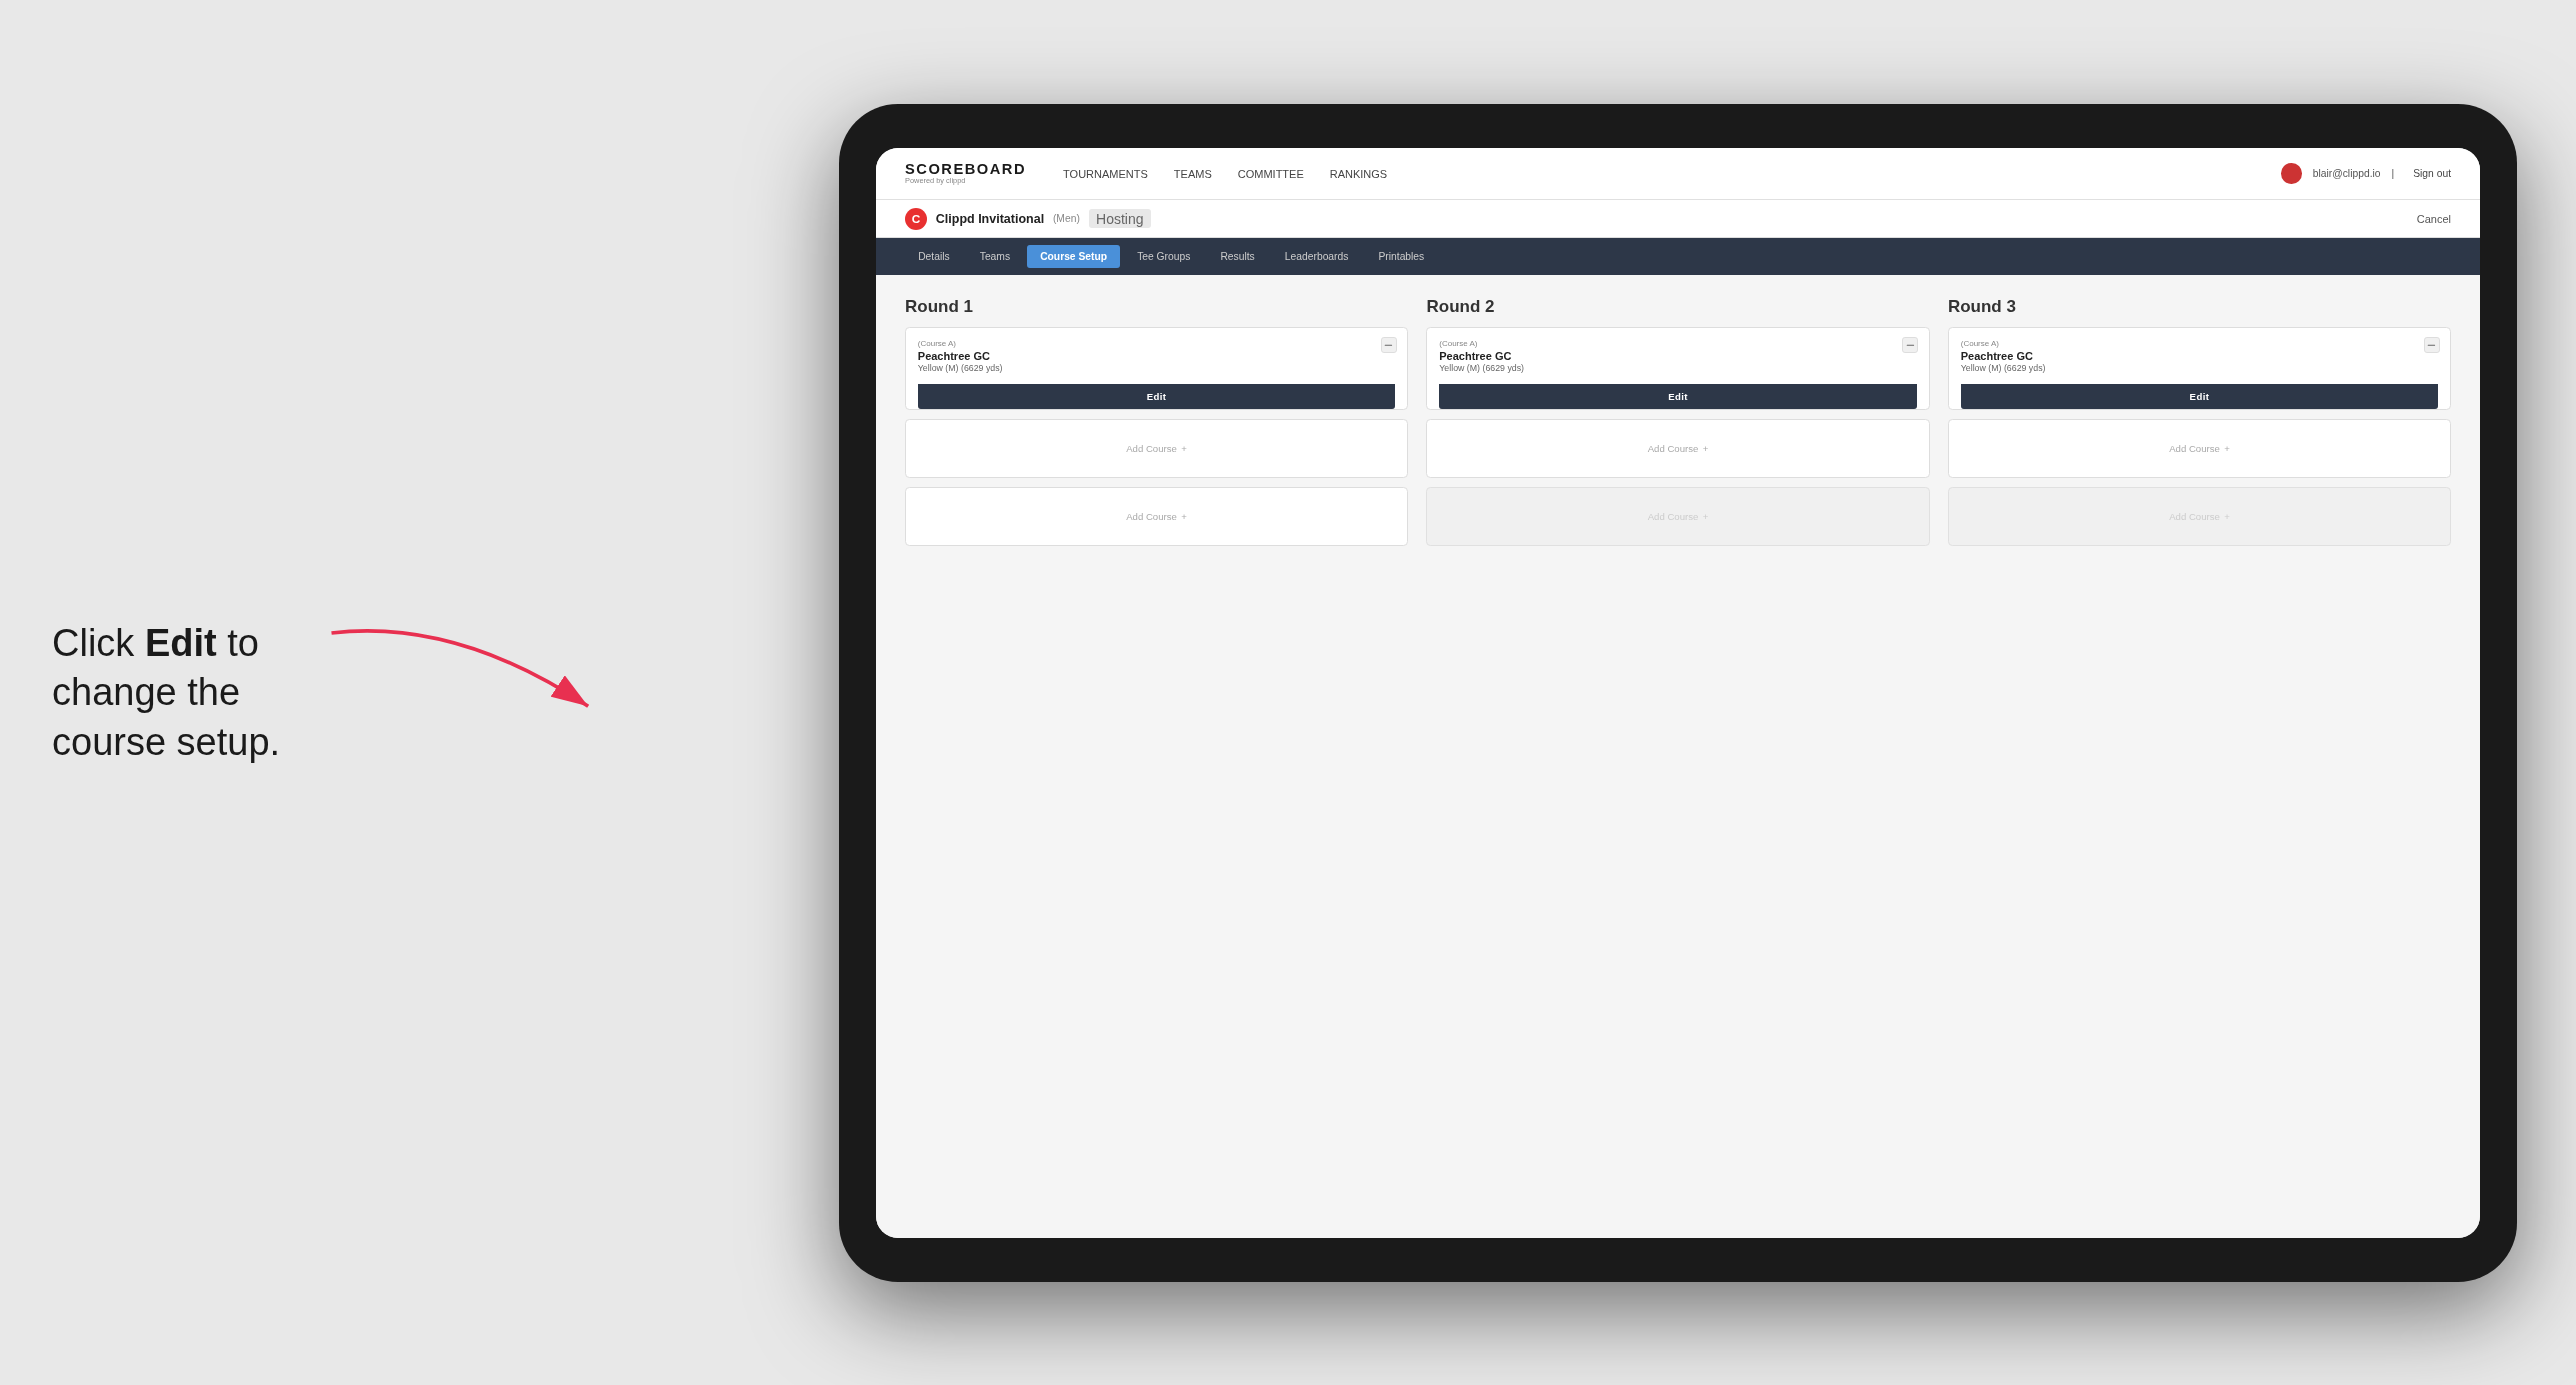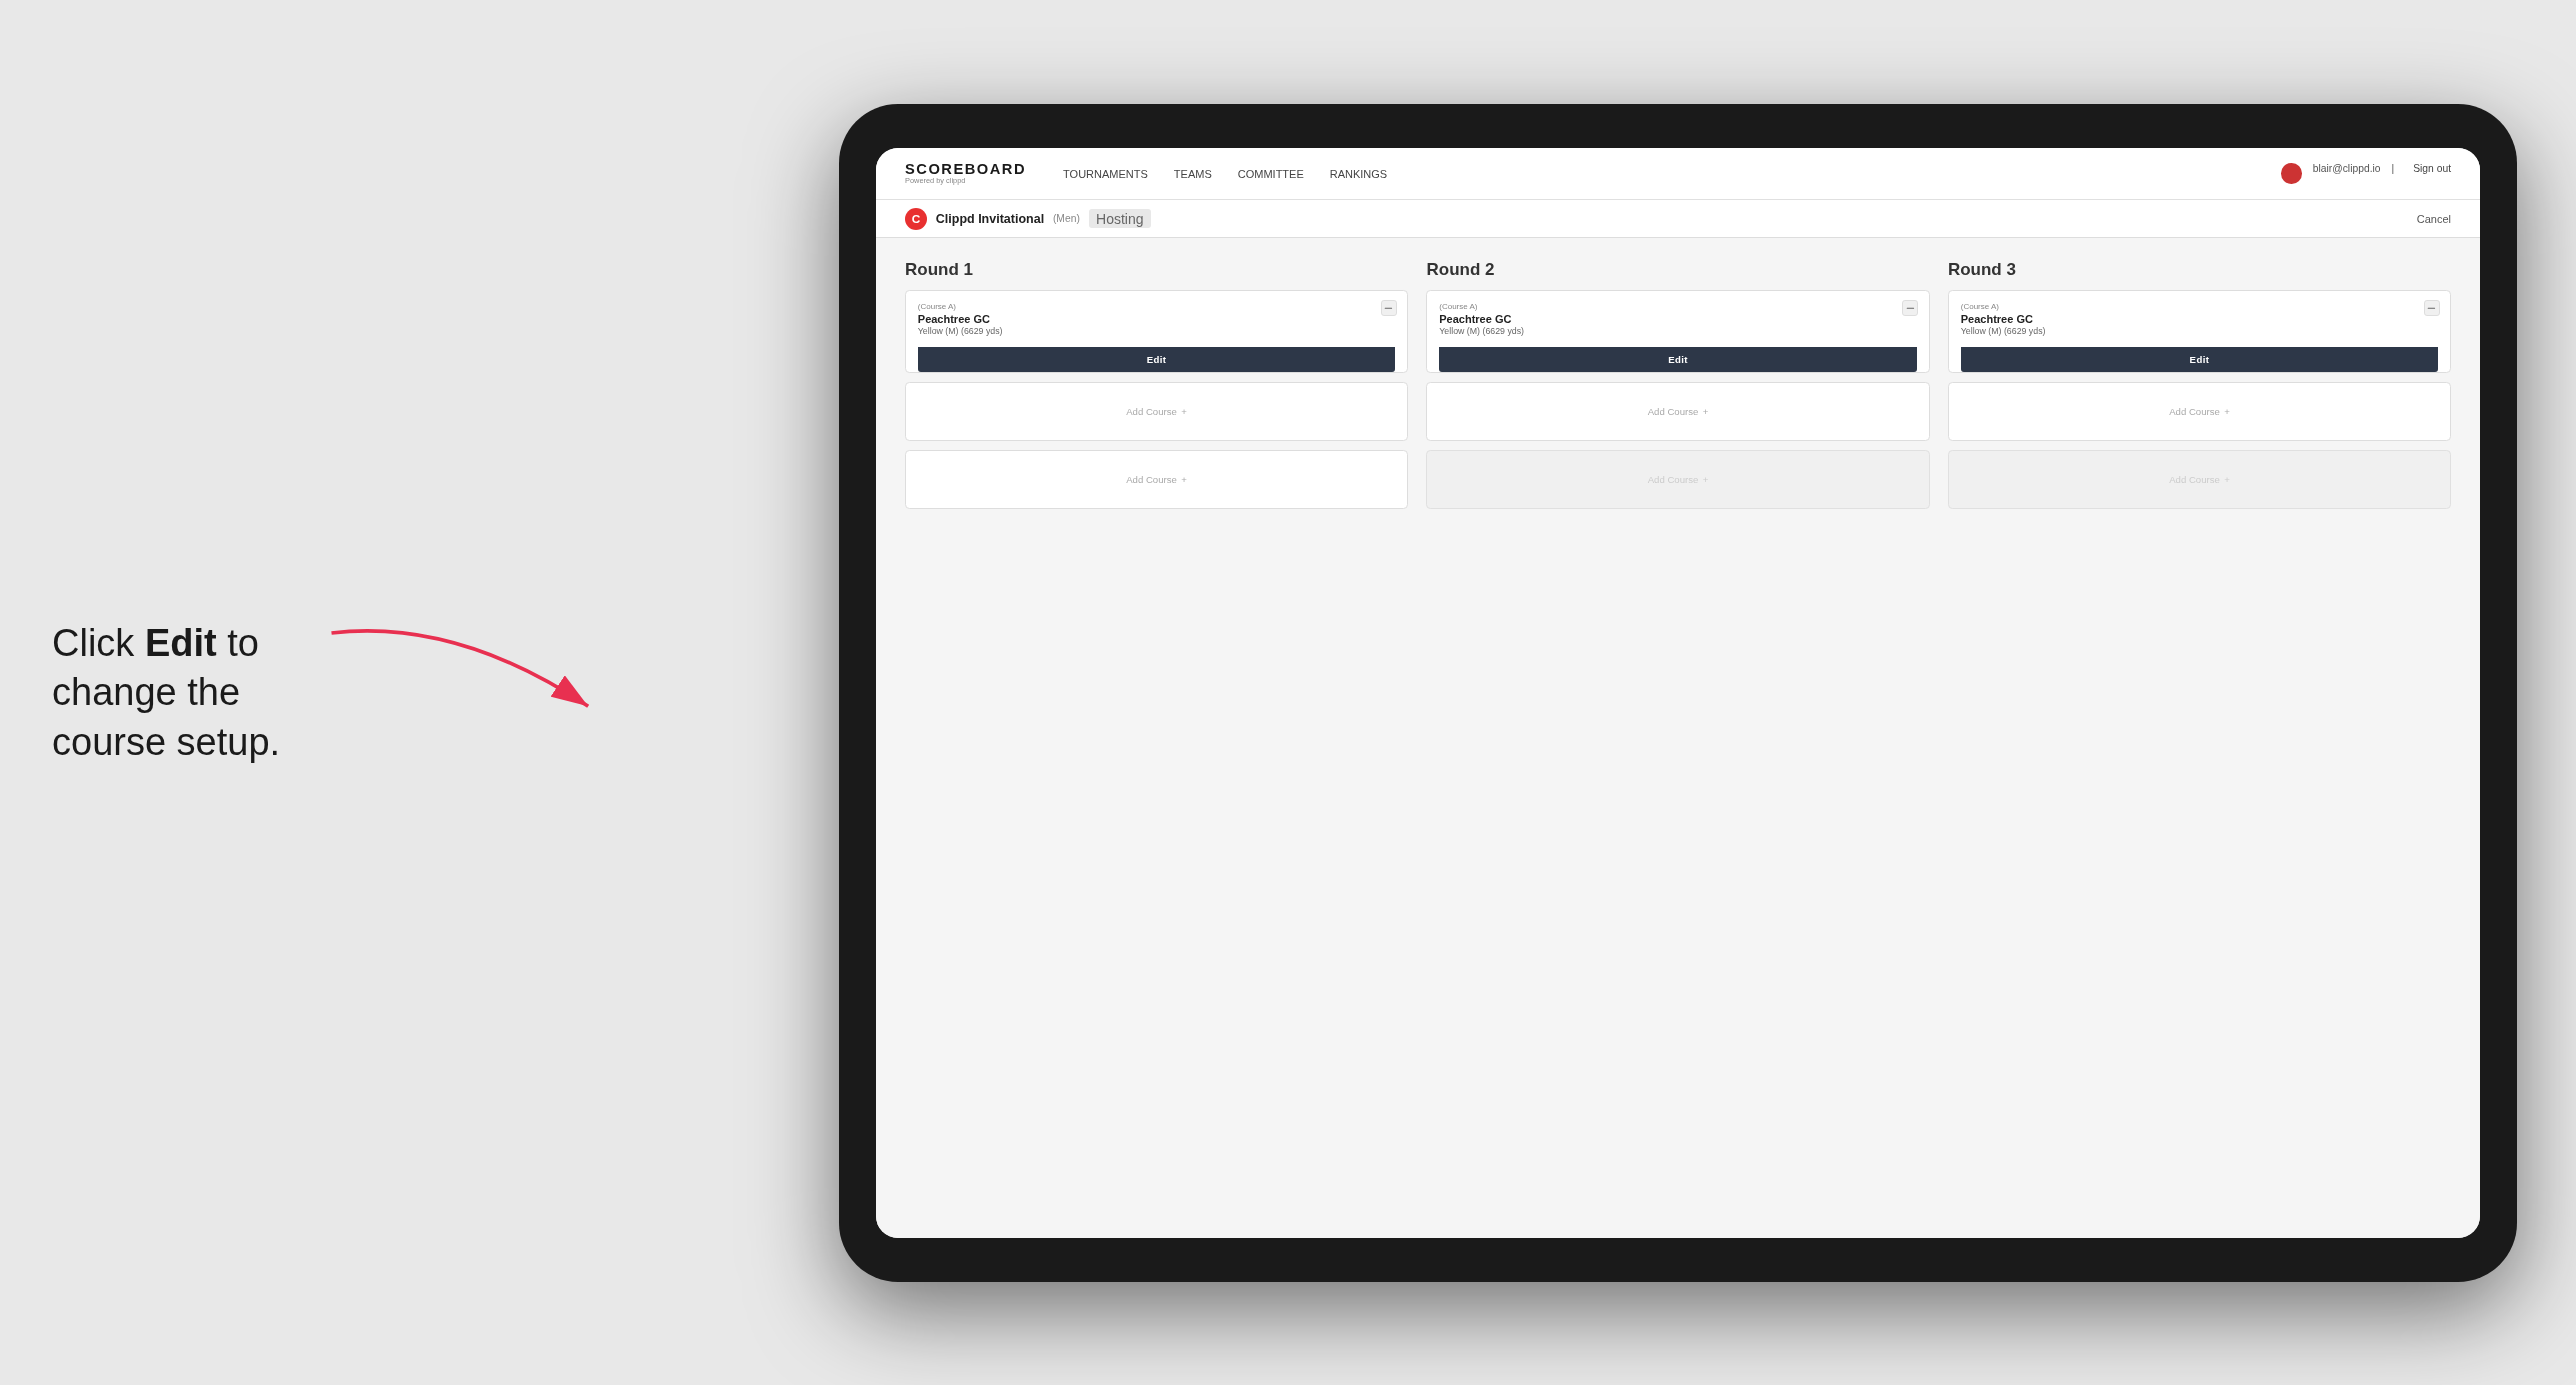--- a/index.html
+++ b/index.html
@@ -95,20 +95,21 @@
     .nav-link {
       font-size: 11px;
       color: #444;
       text-decoration: none;
       cursor: pointer;
       font-weight: 500;
     }
 
     .nav-right {
       display: flex;
+      align-items: center;
       gap: 11px;
       font-size: 10.3px;
       color: #555;
     }
     .nav-avatar {
       width: 20.6px;
       height: 20.6px;
       background: #cc3333;
       border-radius: 50%;
       display: inline-block;
@@ -368,20 +369,29 @@
     <div class="tournament-header">
       <div class="tournament-left">
         <div class="tournament-logo">C</div>
         <span class="tournament-name">Clippd Invitational</span>
         <span style="font-size:10.3px;color:#888;">(Men)</span>
         <span class="hosting-badge">Hosting</span>
       </div>
       <span class="cancel-btn">Cancel</span>
     </div>
 
+    <div class="sub-tabs">
+      <div class="sub-tab">Details</div>
+      <div class="sub-tab">Teams</div>
+      <div class="sub-tab active">Course Setup</div>
+      <div class="sub-tab">Tee Groups</div>
+      <div class="sub-tab">Results</div>
+      <div class="sub-tab">Leaderboards</div>
+      <div class="sub-tab">Printables</div>
+    </div>
 
     <div class="main-content">
       <div class="rounds-container">
 
         <div class="round-column">
           <div class="round-title">Round 1</div>
 
           <div class="course-card">
             <div class="delete-icon">
               <svg width="8.8" height="8.8" viewBox="0 0 12 12" fill="none" xmlns="http://www.w3.org/2000/svg">

